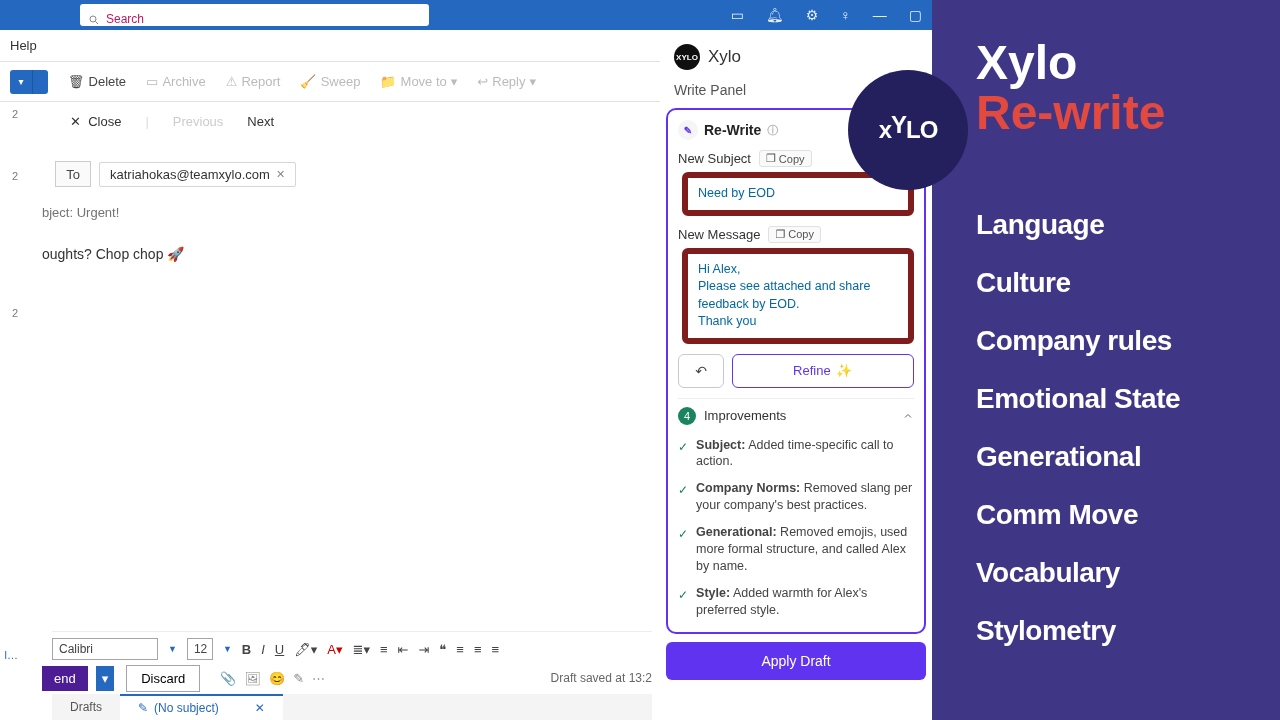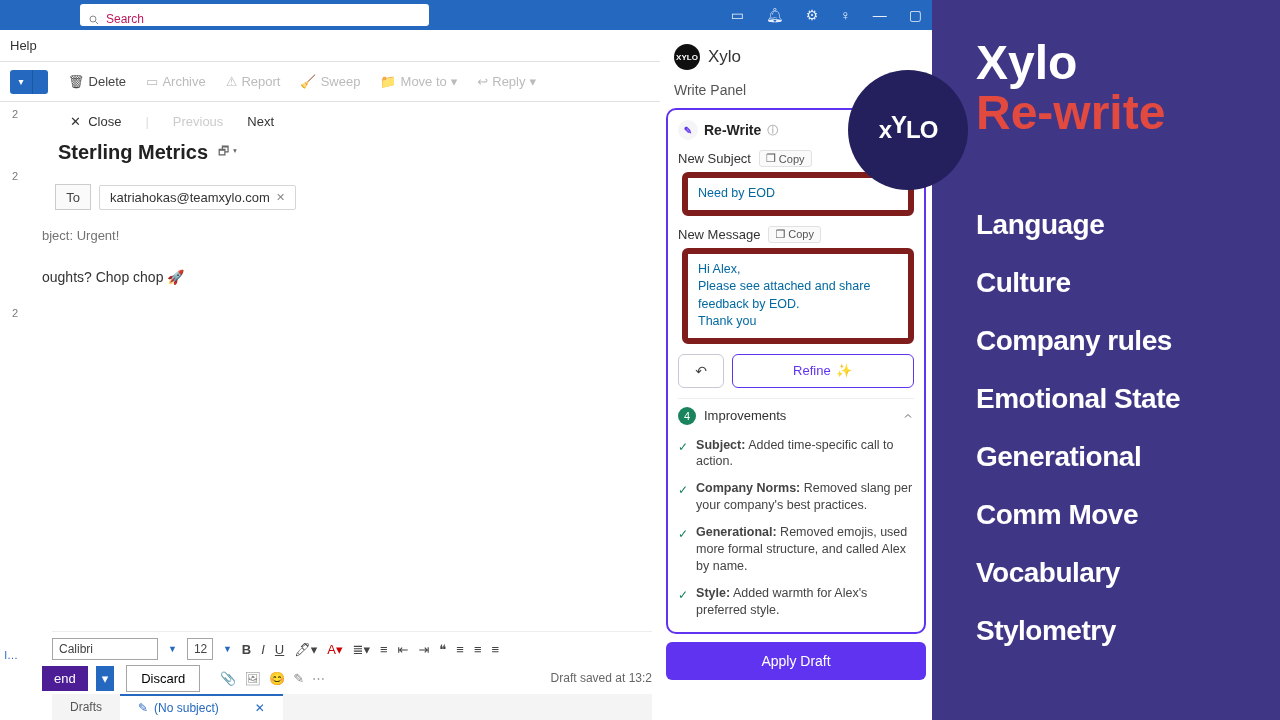--- a/index.html
+++ b/index.html
@@ -111,24 +111,20 @@
     <div class="action" style="margin-left:auto">✉ <span>Mark all as re</span></div>
   </div>
 
   <div class="close-prev-next">
     <span>✕ &nbsp;<span>Close</span></span>
     <span style="color:#ddd">|</span>
     <span class="previous">Previous</span>
     <span>Next</span>
   </div>
 
-  <div class="subject-bar">
-    <span class="title">Sterling Metrics</span>
-    <span style="font-size:12px;color:#666">🗗 ▾</span>
-  </div>
 
   <div class="fake-left">
     <div>2</div>
     <div>2</div>
     <div style="margin-top:125px">2</div>
     <div style="margin-top:330px;color:#2468c0">l…</div>
   </div>
 
   <div class="to-row">
     <div class="to-btn">To</div>

